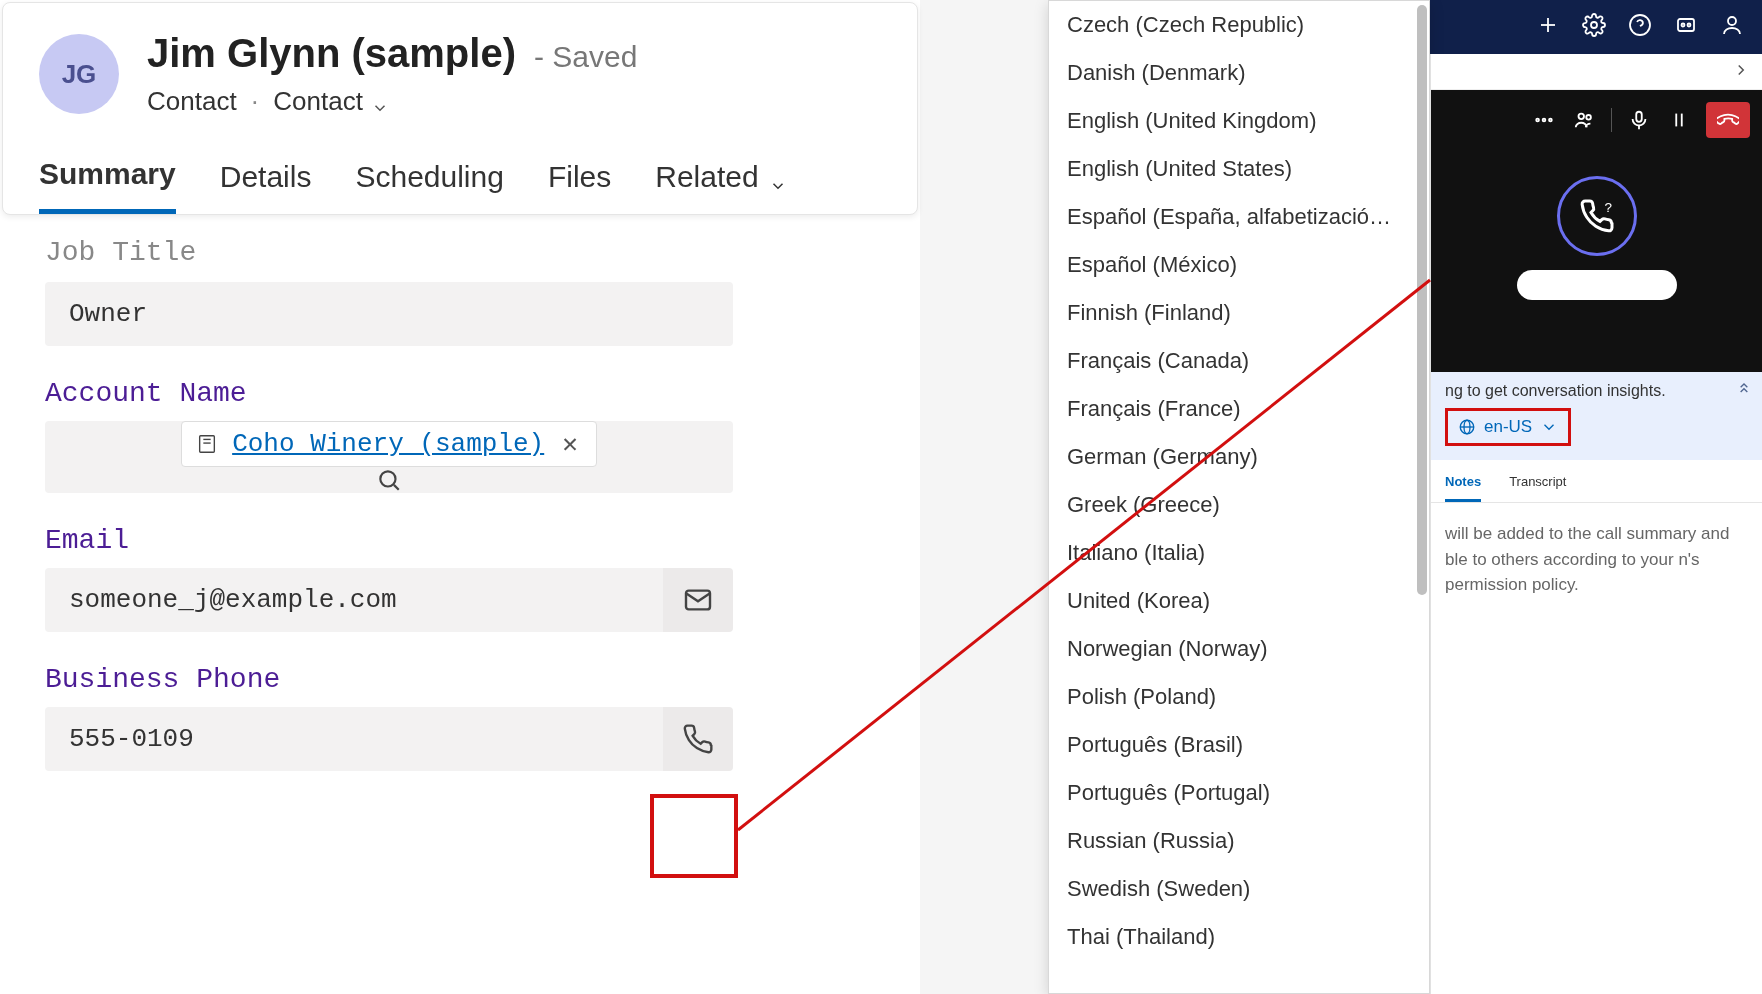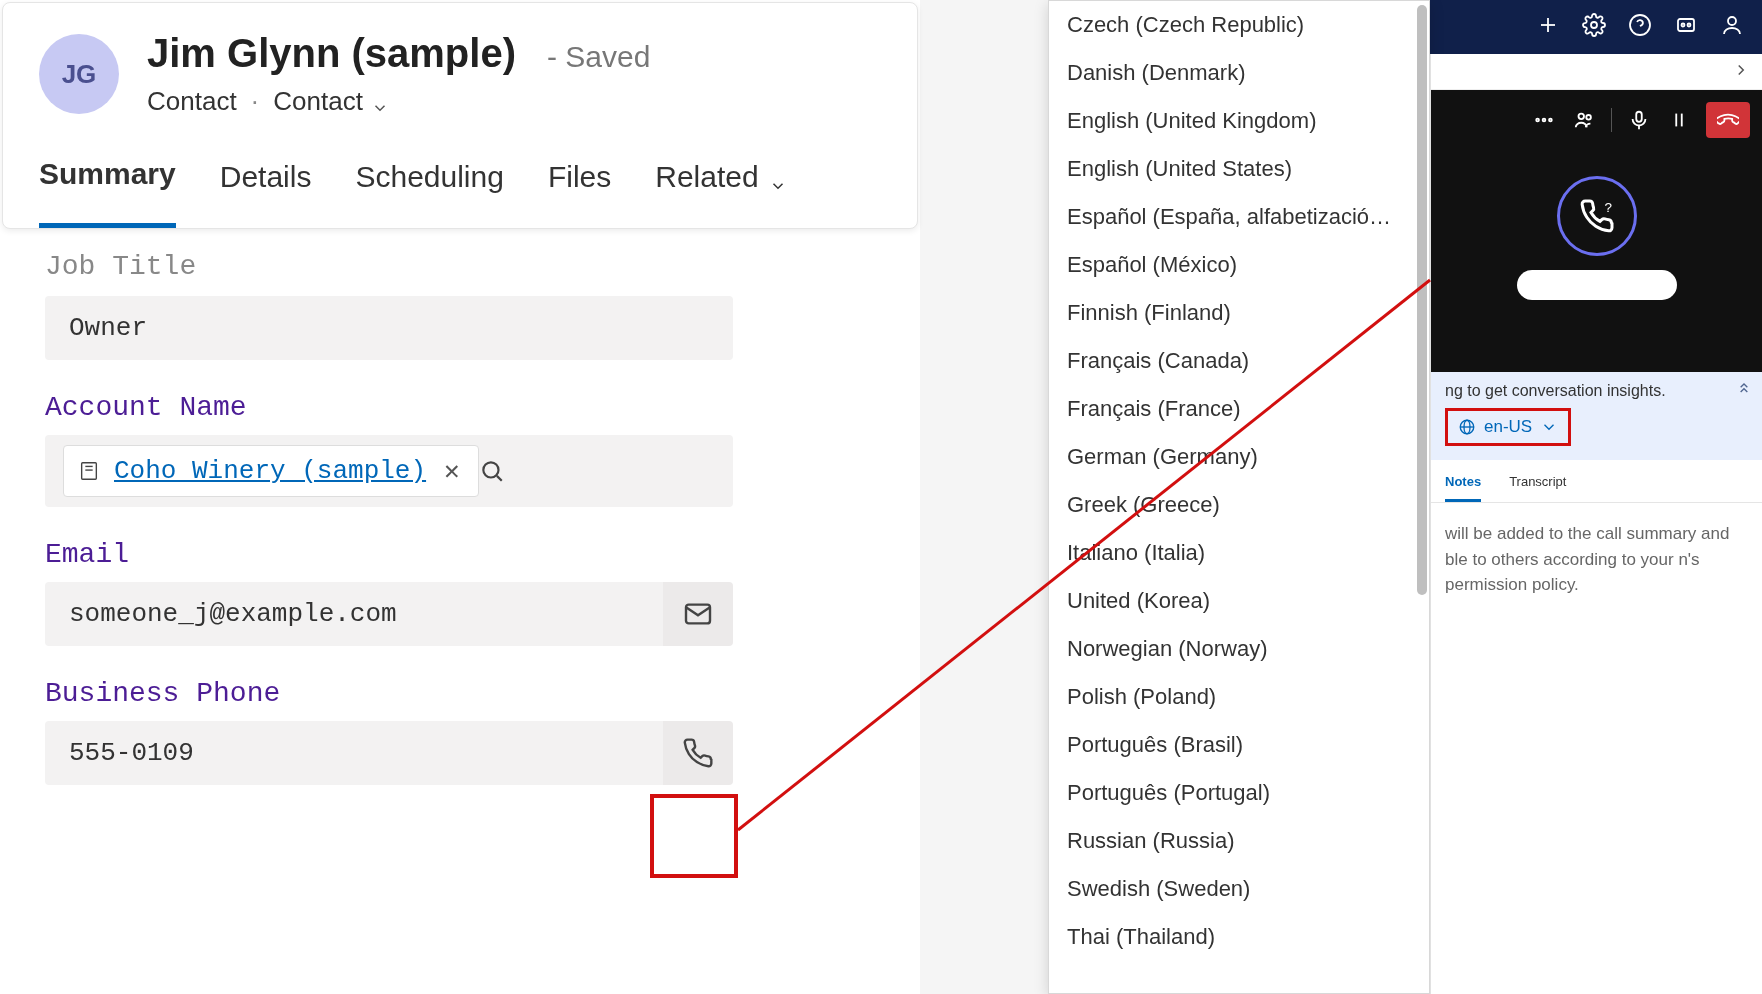--- a/index.html
+++ b/index.html
@@ -32,49 +32,50 @@
   }
   .header-top { display:flex; align-items:center; gap: 28px;}
   .avatar {
     width: 80px; height:80px; border-radius:50%;
     background:#c7c9f3; color:#4a4f8f;
     display:flex; align-items:center; justify-content:center;
     font-size: 26px; font-weight:600;
   }
   .title-block .name-row { display:flex; align-items:baseline; gap:18px;}
   .contact-name { font-size: 40px; font-weight:600; color:#222;}
-  .saved-state { font-size: 30px; color:#777; font-weight:400;margin-left:13px;}
+  .saved-state { font-size: 30px; color:#777; font-weight:400;}
   .breadcrumb-row { margin-top:10px; display:flex; align-items:flex-start; gap:14px; font-size:26px; color:#333;}
   .dot-sep { color:#888;}
   .crumb-two { display:flex; align-items:center; gap:8px; cursor:pointer;}
   .chevron-down {
     width:18px; height:18px; display:inline-block;
   }
   .chevron-down svg { width:100%; height:100%; stroke:#555; stroke-width:2; fill:none;}
 
   .tabs-row {
     display:flex; gap:44px; margin-top:40px; font-size:30px; color:#333;
   }
-  .tab { padding-bottom:32px; cursor:pointer; display:flex; align-items:center; gap:10px;}
+  .tab { padding-bottom:18px; cursor:pointer; display:flex; align-items:center; gap:10px;}
   .tab.active { font-weight:700; border-bottom:5px solid #0067b8;}
   .tab .chevron-down svg { stroke:#333;}
 
   
   .form-area { padding: 0 45px; margin-top:-8px;font-family:Liberation Mono, monospace;}
   .field-label { font-size:28px; color:#4c1d95; margin-top:32px; margin-bottom:12px;}
   .field-label.cut { color:#888; position:relative; top:-2px;}
   .input-box {
     background:#f3f2f2; border-radius:4px; height:64px;
     display:flex; align-items:center; padding:0 24px;
     font-size:26px; color:#333; width:688px;
   }
   .lookup-box {
     background:#f3f2f2; border-radius:4px; height:72px; width:688px;
-    display:flex; align-items:center; 
+    display:flex; align-items:center; justify-content:space-between;
     padding:0 18px;
+    flex-direction:column;
   }
   .lookup-chip {
     background:#fff; border:1px solid #ddd; border-radius:4px;
     display:flex; align-items:center; gap:14px; padding:6px 14px; height:52px;
   }
   .lookup-chip a { color:#0067b8; font-size:26px; text-decoration:underline;}
   .lookup-chip .x { font-size:26px; color:#555; cursor:pointer; padding:0 4px;}
   .lookup-chip .entity-icon {width:22px;height:22px;}
   .lookup-chip .entity-icon svg{width:100%;height:100%;stroke:#444;fill:none;stroke-width:1.5;}
   .search-icon {width:26px;height:26px;}

